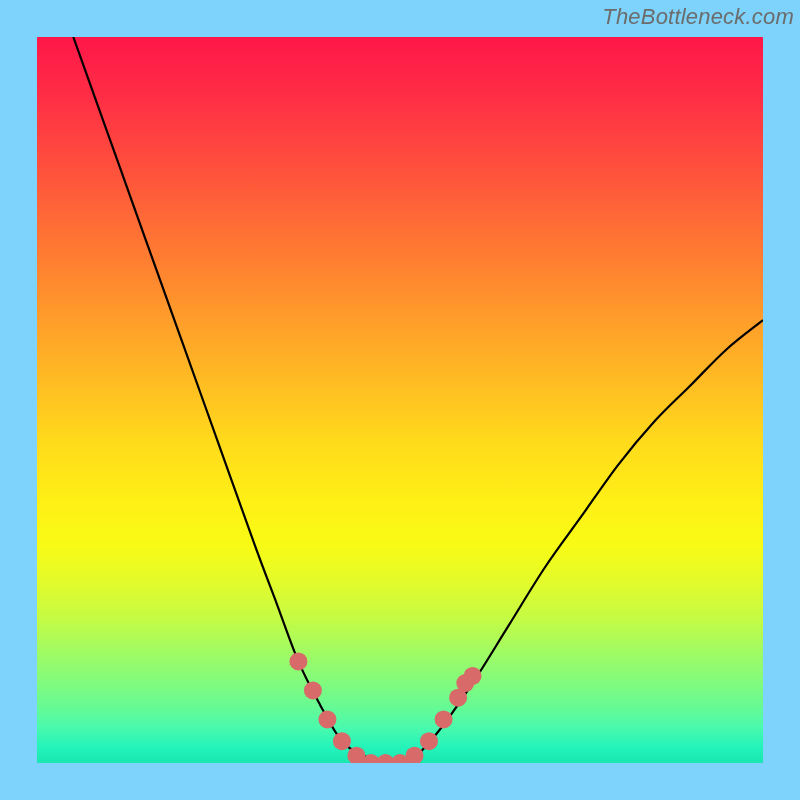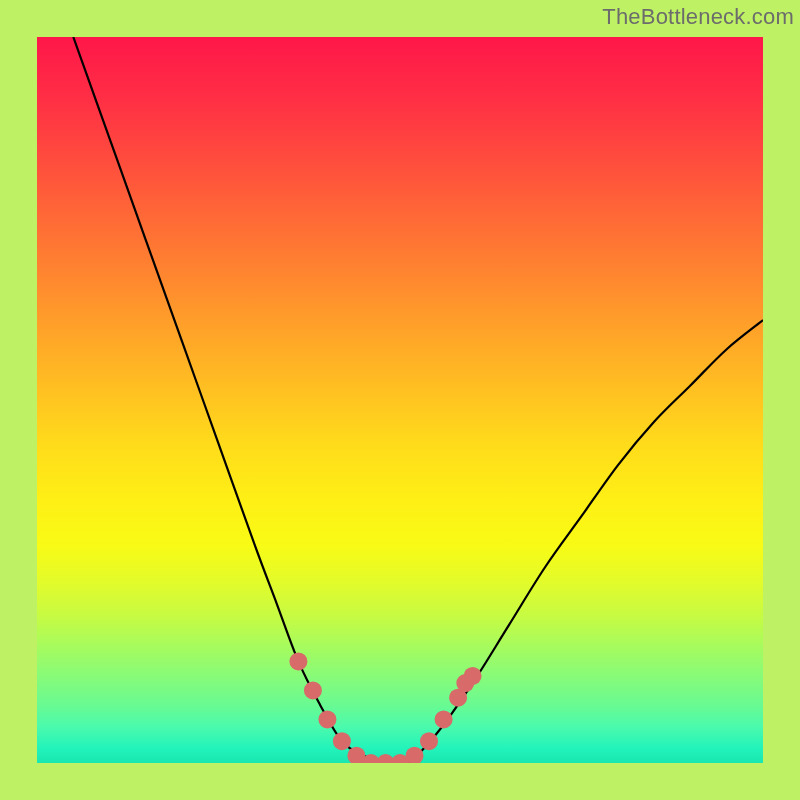--- a/index.html
+++ b/index.html
@@ -8,21 +8,22 @@
     width: 800px;
     height: 800px;
     background: #000;
     overflow: hidden;
     font-family: Arial, Helvetica, sans-serif;
   }
   .wrap {
     position: relative;
     width: 800px;
     height: 800px;
-    background: #bef264;
+    background: #7dd3fc;
+    font-style: italic;
   }
   .plot {
     position: absolute;
     left: 37px;
     top: 37px;
     width: 726px;
     height: 726px;
     background: linear-gradient(to bottom,
       #ff1749 0%,
       #ff2d45 8%,

